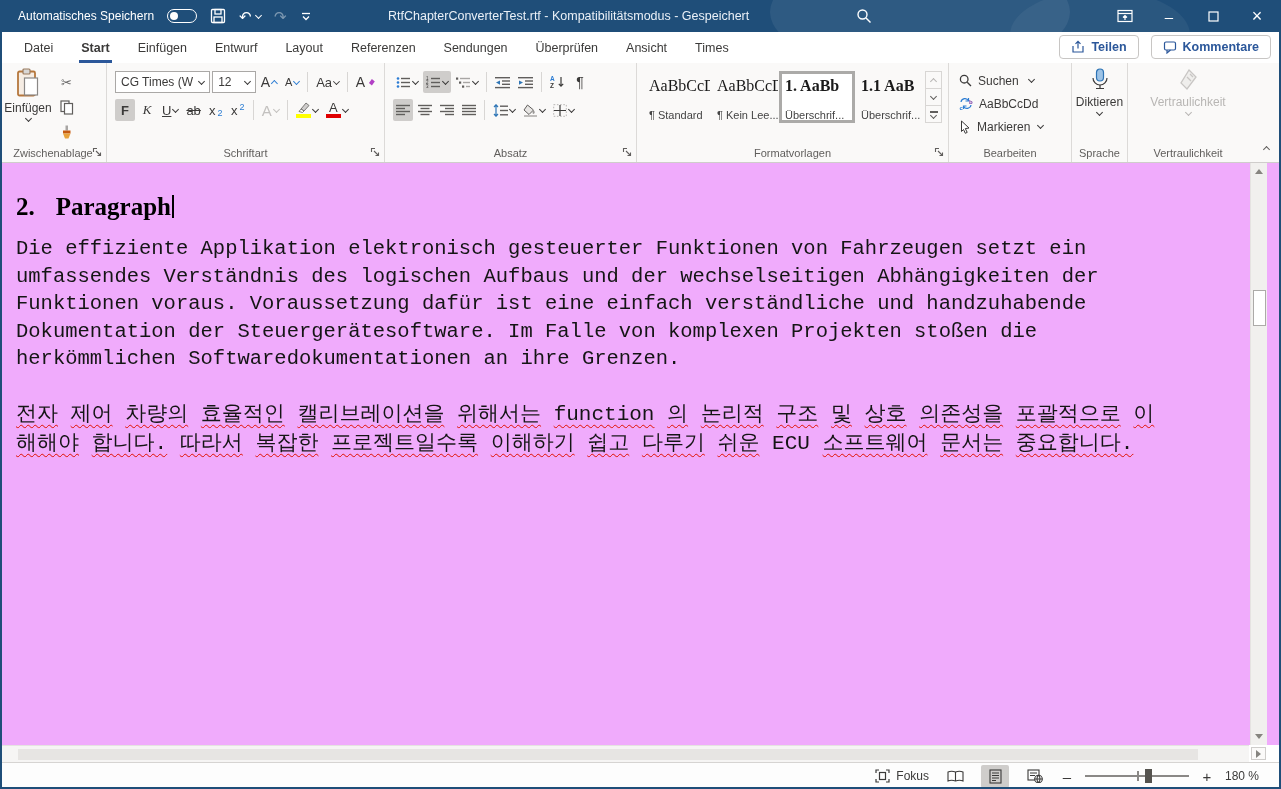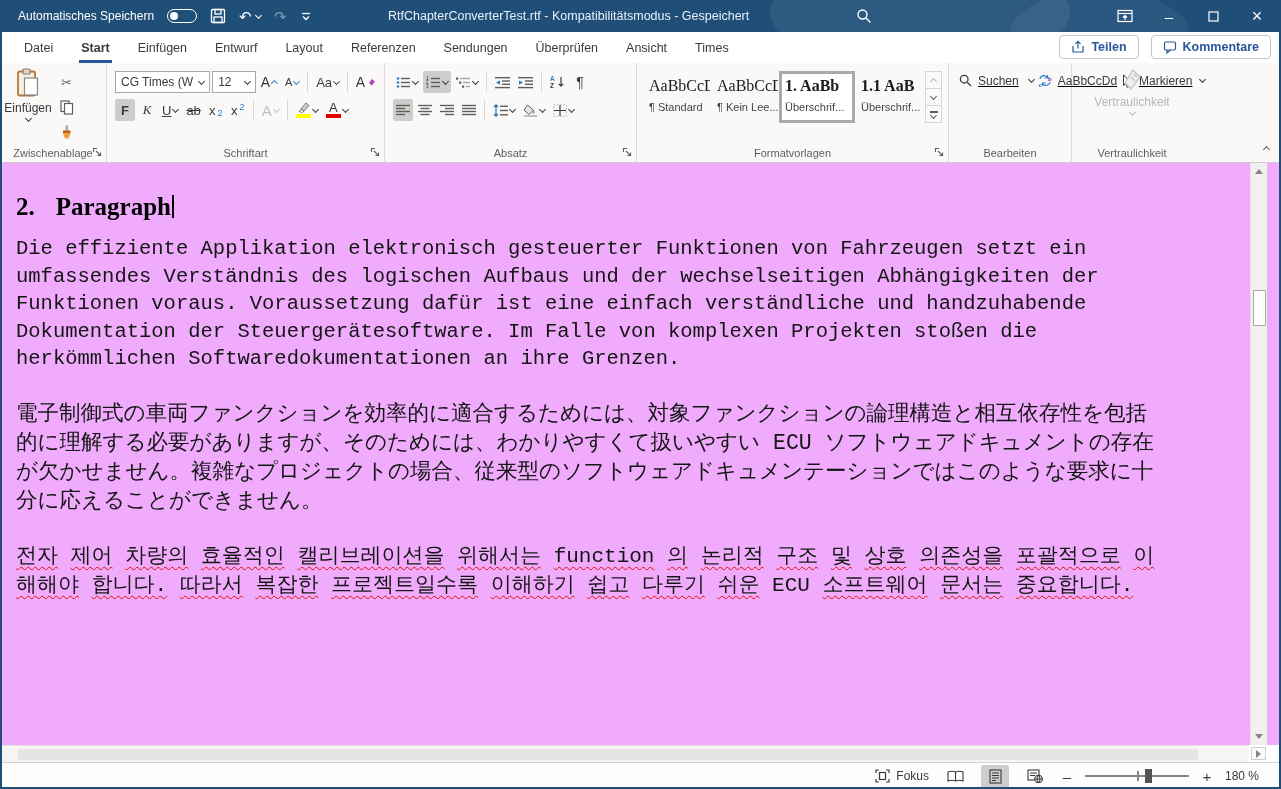--- a/index.html
+++ b/index.html
@@ -53,28 +53,28 @@
   .combo { display:flex; align-items:center; justify-content:space-between; height:22px; border:1px solid #aaa8a6; background:#fff; font-size:12px; color:#3b3a39; padding:0 5px; }
   .colorbar { display:block; width:15px; height:4px; margin-top:1px; }
   .stack { display:flex; flex-direction:column; align-items:center; line-height:1; }
 
   
   .styles-body { display:flex; padding:8px 2px 0 6px; }
   .stylecard { width:68px; height:52px; padding:5px 5px 3px; overflow:hidden; white-space:nowrap; border:1px solid transparent; }
   .stylecard.selected { border:3px solid #abaaa8; background:#fff; padding:3px 3px 1px; width:76px; }
   .stylecard .sample { font-family:"Liberation Serif","DejaVu Serif",serif; font-size:16px; color:#1a1a1a; }
   .stylecard .sample.b { font-weight:bold; }
-  .stylecard .sname { font-size:11px; color:#444; margin-top:6px; }
+  .stylecard .sname { font-size:11px; color:#444; margin-top:14px; }
   .gal-arrows { width:17px; margin-left:2px; border:1px solid #d8d6d4; display:flex; flex-direction:column; }
   .gal-arrows > div { flex:1; display:flex; align-items:center; justify-content:center; color:#605e5c; border-bottom:1px solid #d8d6d4; }
   .gal-arrows > div:last-child { border-bottom:none; }
   .morebar { width:8px; height:2px; background:#605e5c; margin-bottom:1px; }
 
   
-  .edit-rows { padding:8px 0 0 10px; display:flex; flex-direction:row; gap:4px;text-decoration:underline; }
+  .edit-rows { padding:8px 0 0 10px; display:flex; flex-direction:column; gap:4px; }
   .editrow { display:flex; align-items:center; gap:6px; font-size:12px; color:#3b3a39; height:19px; }
 
   .collapse-chev { position:absolute; right:12px; bottom:6px; color:#605e5c; }
 
   
   .doc { position:absolute; left:0; top:163px; width:100%; height:582px; background:#f0abfc; overflow:hidden; }
   .page-content { padding:26px 0 0 16px; width:1160px; color:#111; }
   h1.heading { font-family:"Liberation Serif","DejaVu Serif",serif; font-size:25px; font-weight:bold; color:#000; margin:4px 0 14px 0; }
   h1 .hnum { margin-right:21px; }
   .caret { display:inline-block; width:1.5px; height:23px; background:#000; vertical-align:-3px; margin-left:1px; }
@@ -531,41 +531,52 @@
           <svg width="12" height="14" viewBox="0 0 12 14">
               <path d="M2.5 1 L10 8 L6.3 8.6 L8.2 12.4 L6.3 13.3 L4.5 9.5 L2.5 11.5 Z" fill="#fff" stroke="#3b3a39" stroke-width="1"></path>
             </svg>
           <span>Markieren</span>
             <span class="chev" style="margin-left:2px;"></span>
         </div>
       </div>
       <div class="glabel">Bearbeiten</div>
     </div>
 
+    <div class="group" style="width:56px;">
+      <button class="bigbtn" style="width:100%;">
+        <svg width="20" height="24" viewBox="0 0 20 24">
+            <rect x="6.5" y="1" width="7" height="12" rx="3.5" fill="#9dc3e6" stroke="#2e74b5" stroke-width="1.2"></rect>
+            <path d="M3 10 a7 7 0 0 0 14 0" fill="none" stroke="#3b3a39" stroke-width="1.2"></path>
+            <path d="M10 17 V20 M6 20.5 H14" stroke="#3b3a39" stroke-width="1.2"></path>
+          </svg>
+        <span>Diktieren</span>
+        <span class="chev"></span>
+      </button>
+      <div class="glabel">Sprache</div>
+    </div>
 
     <div class="group" style="width:120px;border-right:none;">
       <button class="bigbtn disabled" style="width:100%;color:#b8b6b4;">
         <svg width="22" height="24" viewBox="0 0 22 24">
             <path d="M12 2 L19 9 L10 21 L4 15 Z" fill="#efeeec" stroke="#c8c6c4" stroke-width="1.3"></path>
             <path d="M13 6 L16 9 M10 9 L14 13" stroke="#c8c6c4" stroke-width="1.3"></path>
           </svg>
         <span>Vertraulichkeit</span>
         <span class="chev"></span>
       </button>
       <div class="glabel">Vertraulichkeit</div>
     </div>
 
     <span class="collapse-chev"><span class="chev up"></span></span>
   </div>
 
   <div class="doc">
     <div class="page-content">
       <h1 class="heading"><span class="hnum">2.</span><span>Paragraph</span><span class="caret"></span></h1>
       <p class="para de">Die effiziente Applikation elektronisch gesteuerter Funktionen von Fahrzeugen setzt ein umfassendes Verständnis des logischen Aufbaus und der wechselseitigen Abhängigkeiten der Funktionen voraus. Voraussetzung dafür ist eine einfach verständliche und handzuhabende Dokumentation der Steuergerätesoftware. Im Falle von komplexen Projekten stoßen die herkömmlichen Softwaredokumentationen an ihre Grenzen.</p>
-      <p class="para ja">電子制御式の車両ファンクションを効率的に適合するためには、対象ファンクションの論理構造と相互依存性を包括的に理解する必要がありますが、そのためには、わかりやすくて扱いやすい ECU ソフトウェアドキュメントの存在が欠かせません。複雑なプロジェクトの場合、従来型のソフトウェアドキュメンテーションではこのような要求に十分に応えることができません。</p>
       <p class="para ko"><span class="sq">전자</span> <span class="sq">제어</span> <span class="sq">차량의</span> <span class="sq">효율적인</span> <span class="sq">캘리브레이션을</span> <span class="sq">위해서는</span> <span class="sq">function</span> <span class="sq">의</span> <span class="sq">논리적</span> <span class="sq">구조</span> <span class="sq">및</span> <span class="sq">상호</span> <span class="sq">의존성을</span> <span class="sq">포괄적으로</span> <span class="sq">이해해야</span> <span class="sq">합니다.</span> <span class="sq">따라서</span> <span class="sq">복잡한</span> <span class="sq">프로젝트일수록</span> <span class="sq">이해하기</span> <span class="sq">쉽고</span> <span class="sq">다루기</span> <span class="sq">쉬운</span> <span>ECU</span> <span class="sq">소프트웨어</span> <span class="sq">문서는</span> <span class="sq">중요합니다.</span></p>
     </div>
   </div>
 
   <div class="vscroll">
     <div class="tri up"></div>
     <div class="vthumb"></div>
     <div class="vs-down">
         <div class="tri down"></div>
       </div>

